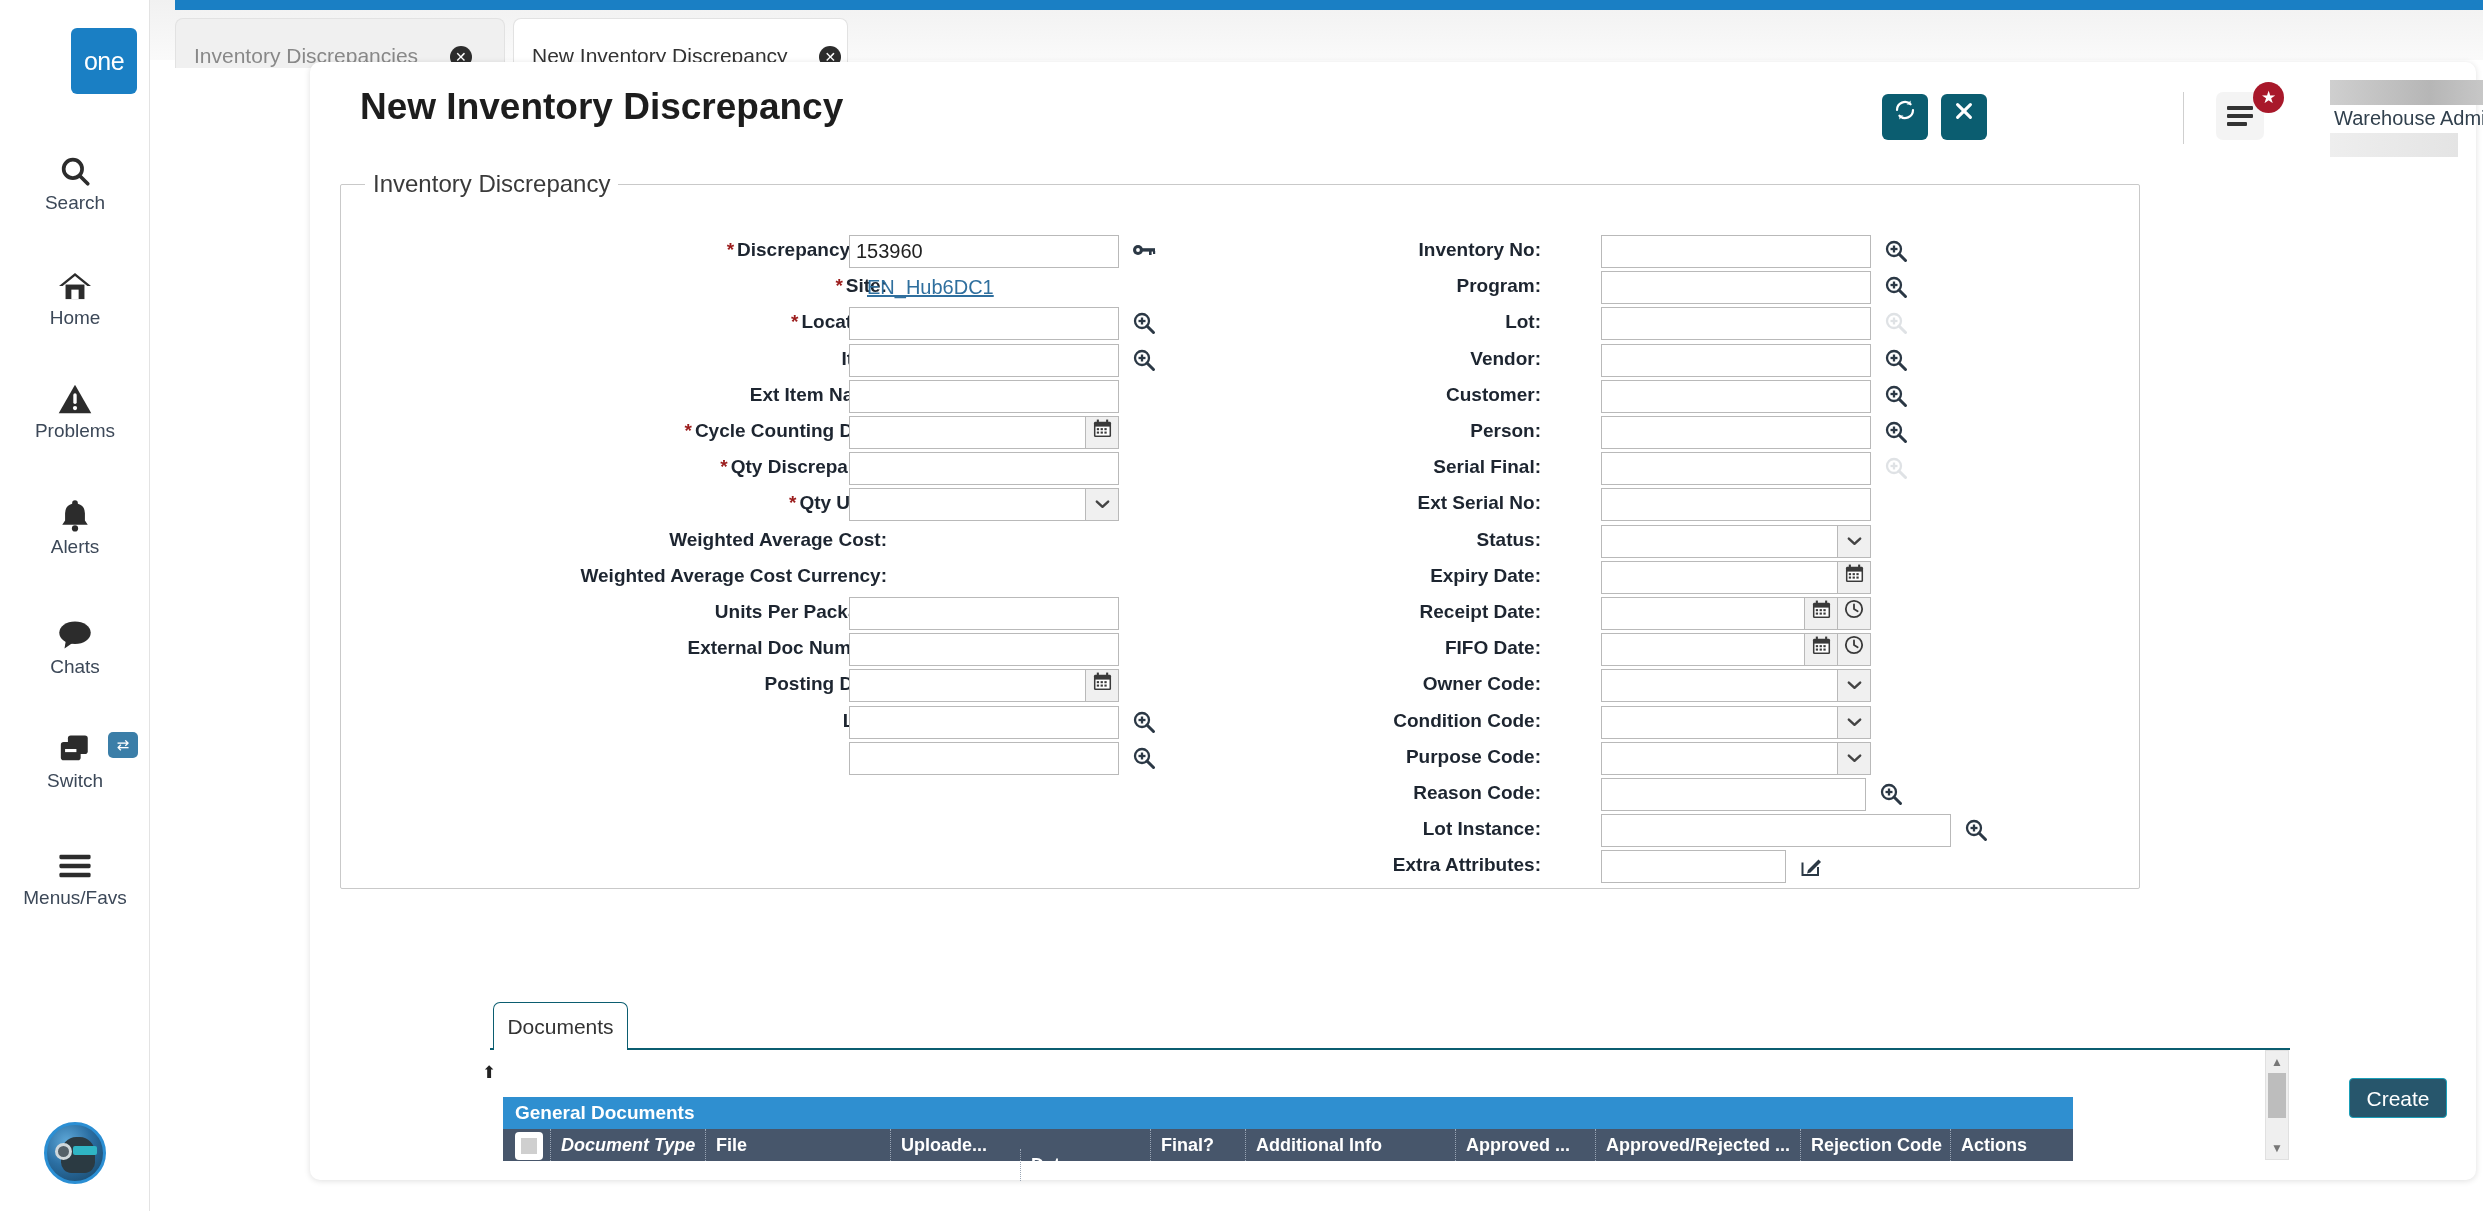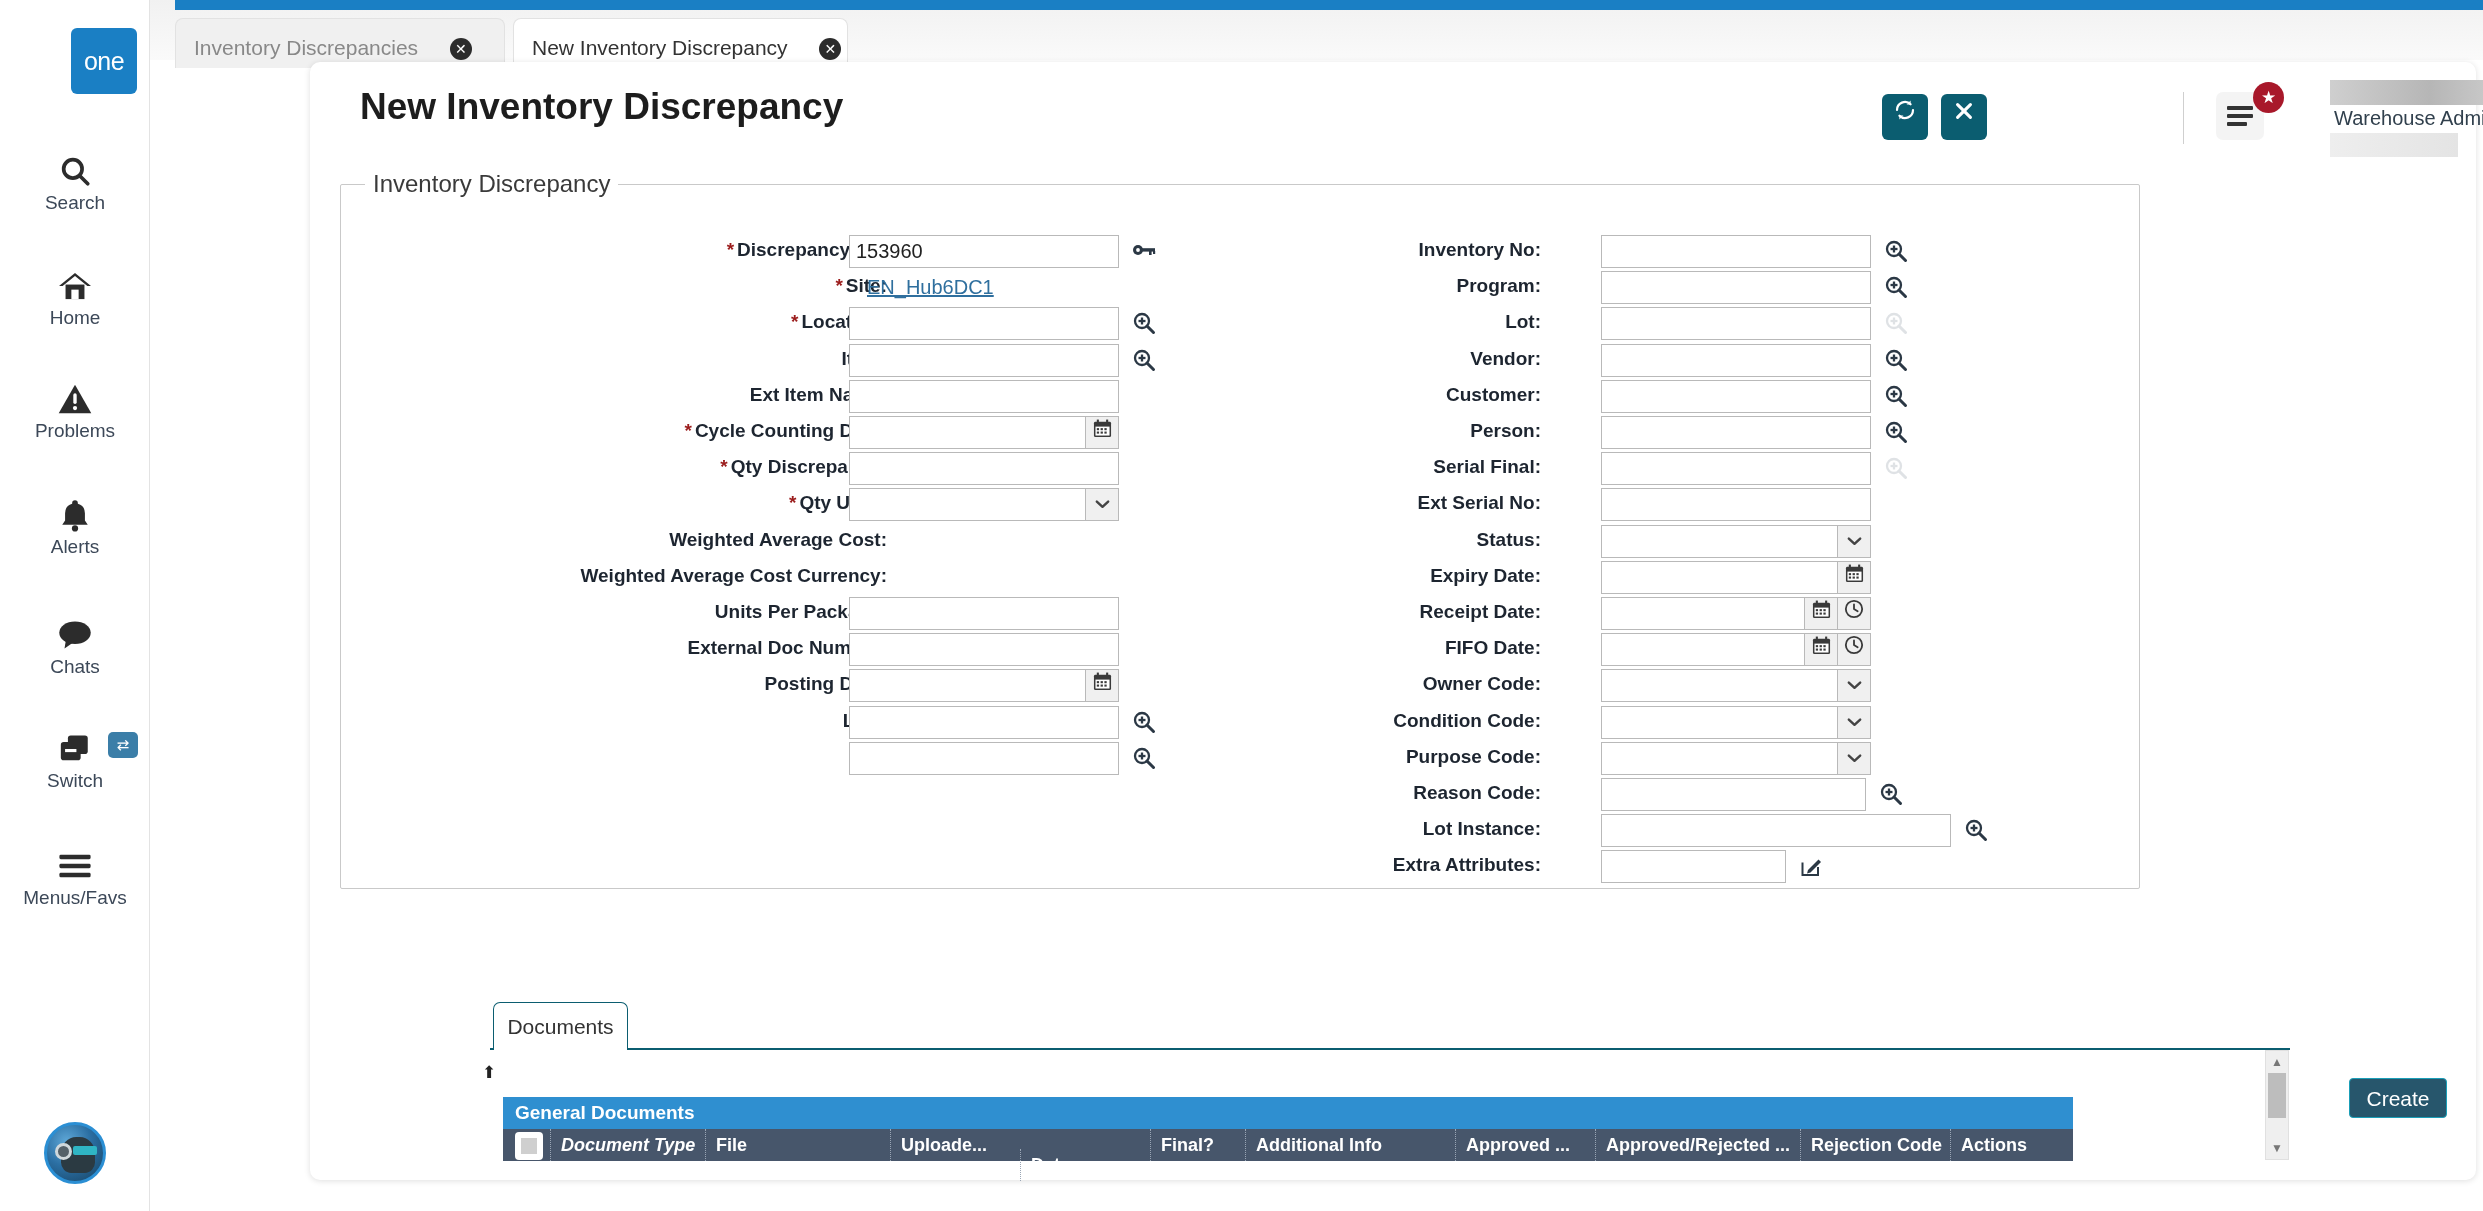--- a/index.html
+++ b/index.html
@@ -97,21 +97,21 @@
   }
   #tabstrip {
     position: absolute; left: 0; top: 10px;
     width: 2333px; height: 58px;
   }
   .tab {
     position: absolute; top: 8px;
     height: 50px;
     border-radius: 8px 8px 0 0;
     font-size: 21px;
-    padding: 4px 18px;
+    padding: 12px 18px;
     line-height: 50px;
     white-space: nowrap;
     cursor: pointer;
   }
   .tab.inactive {
     background: #f0f0f0;
     color: #888;
     border: 1px solid #e2e2e2;
     border-bottom: none;
   }

